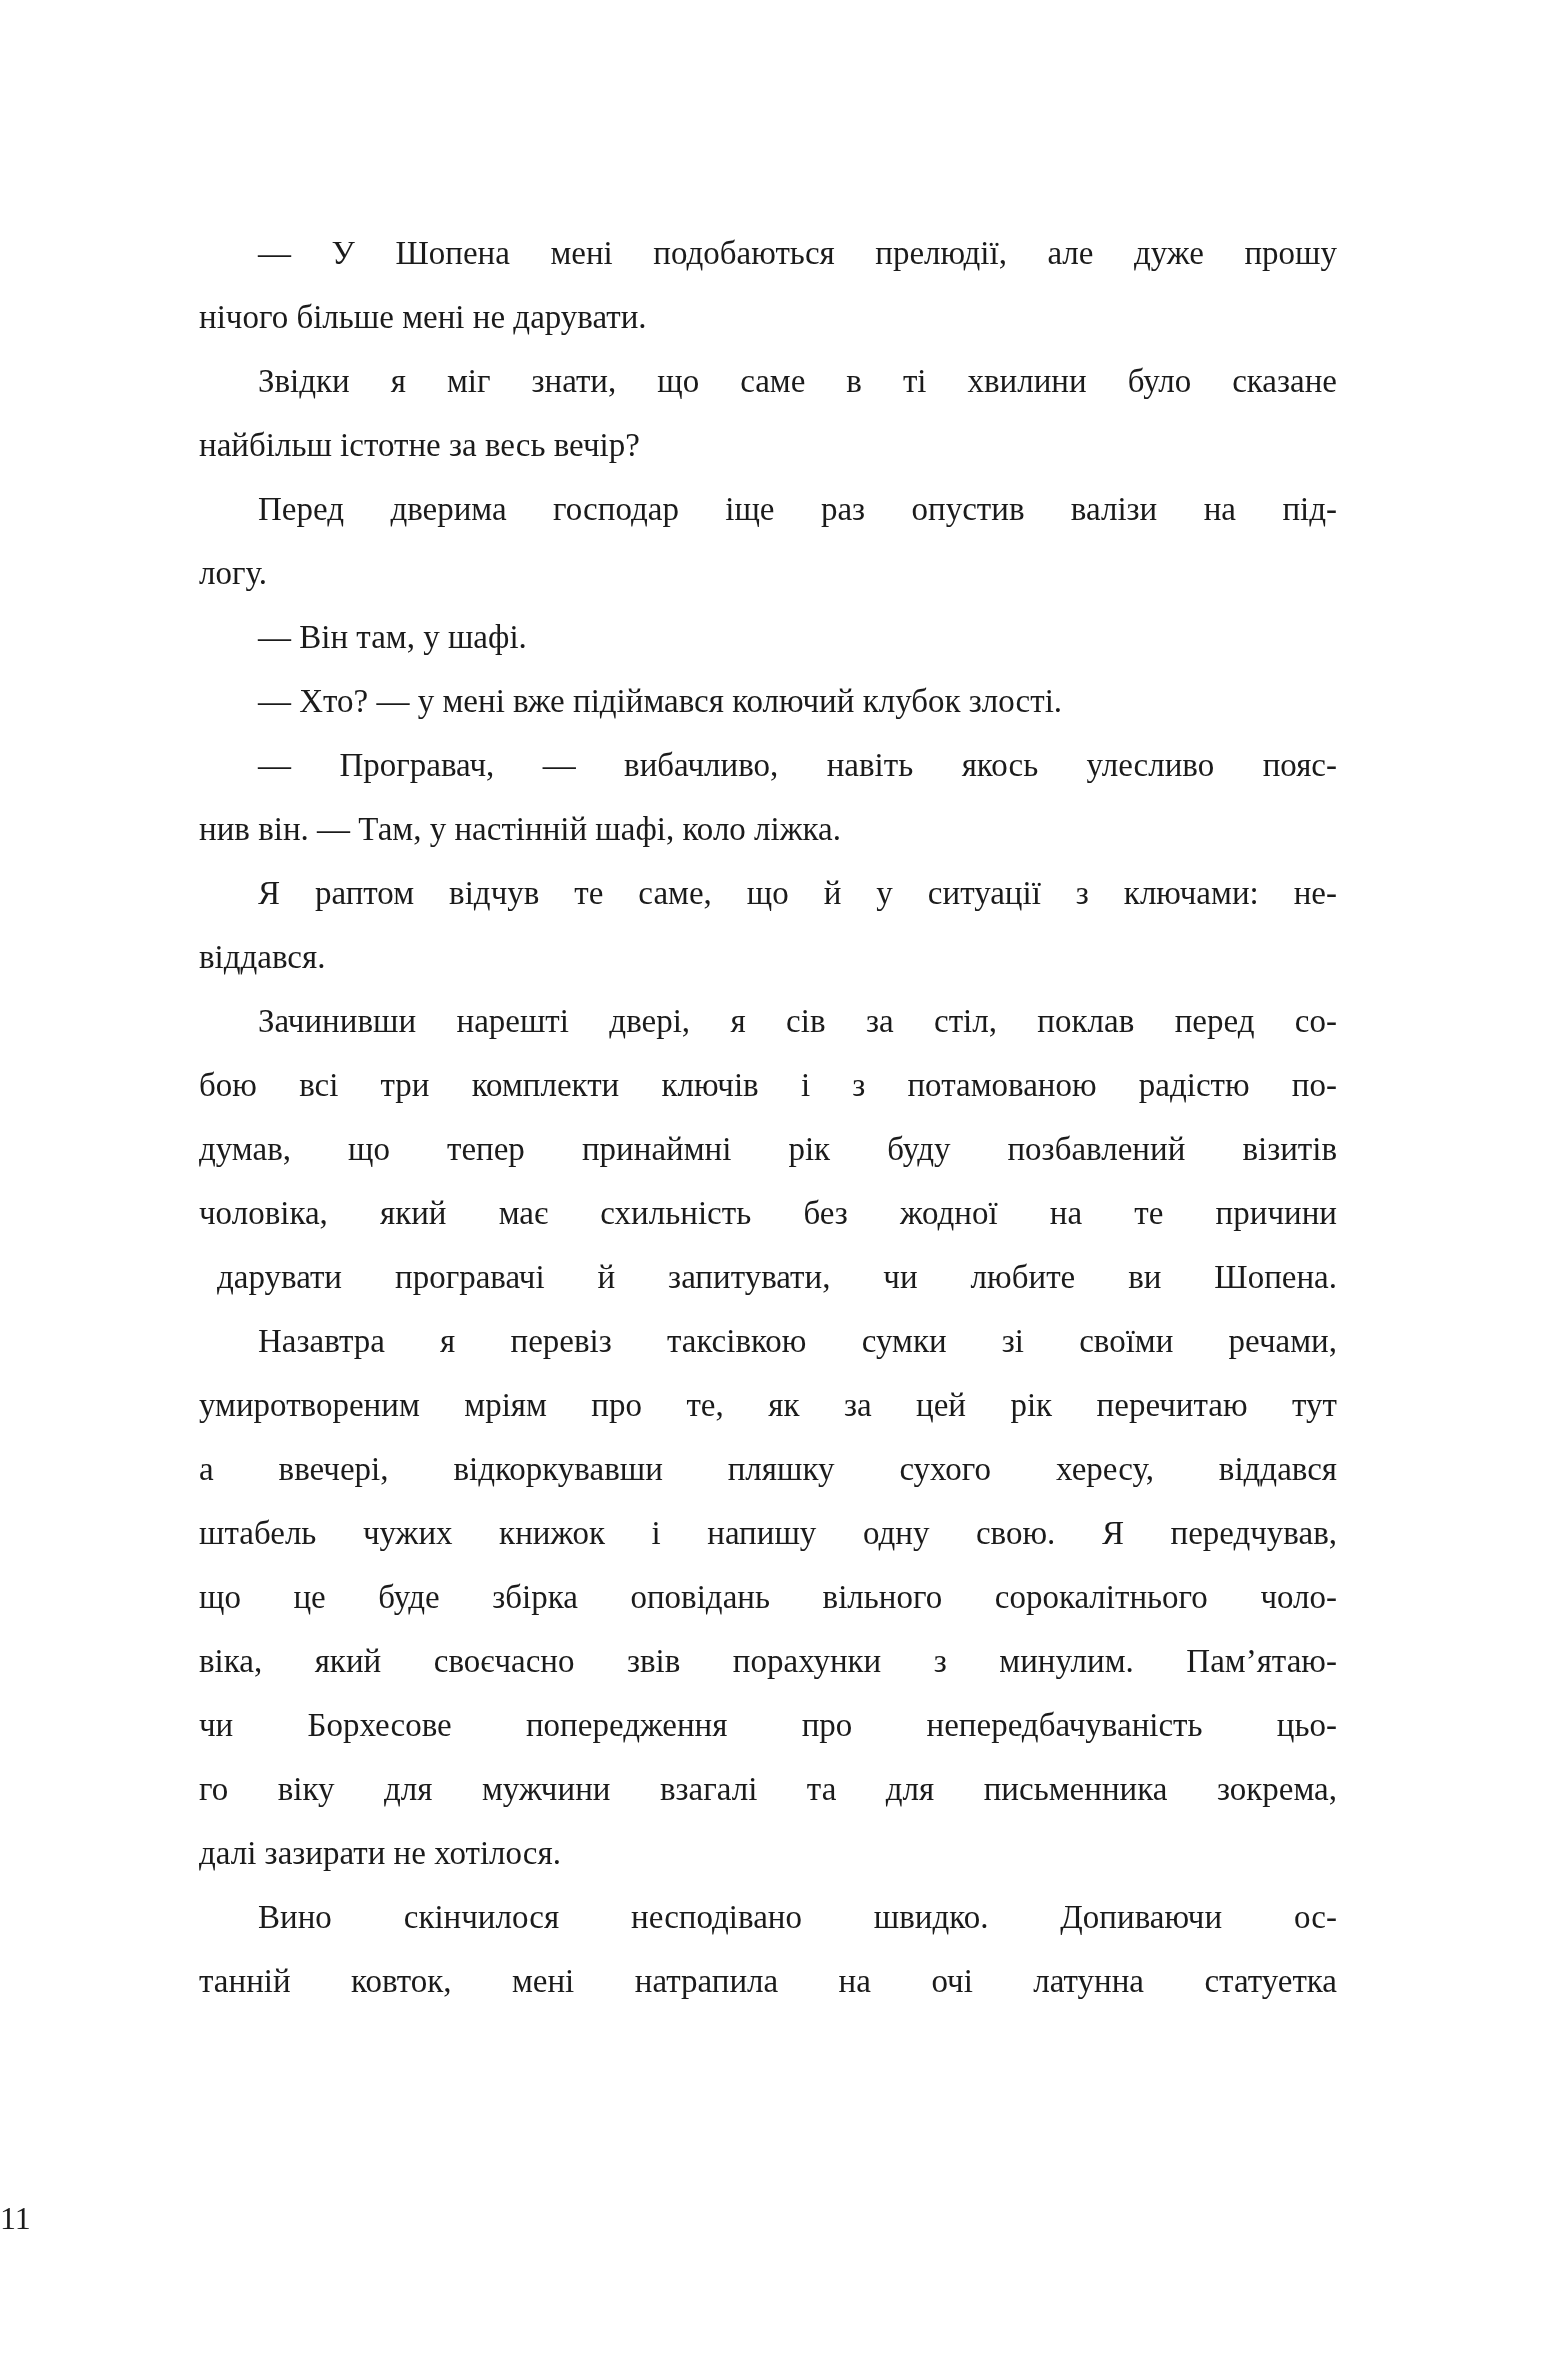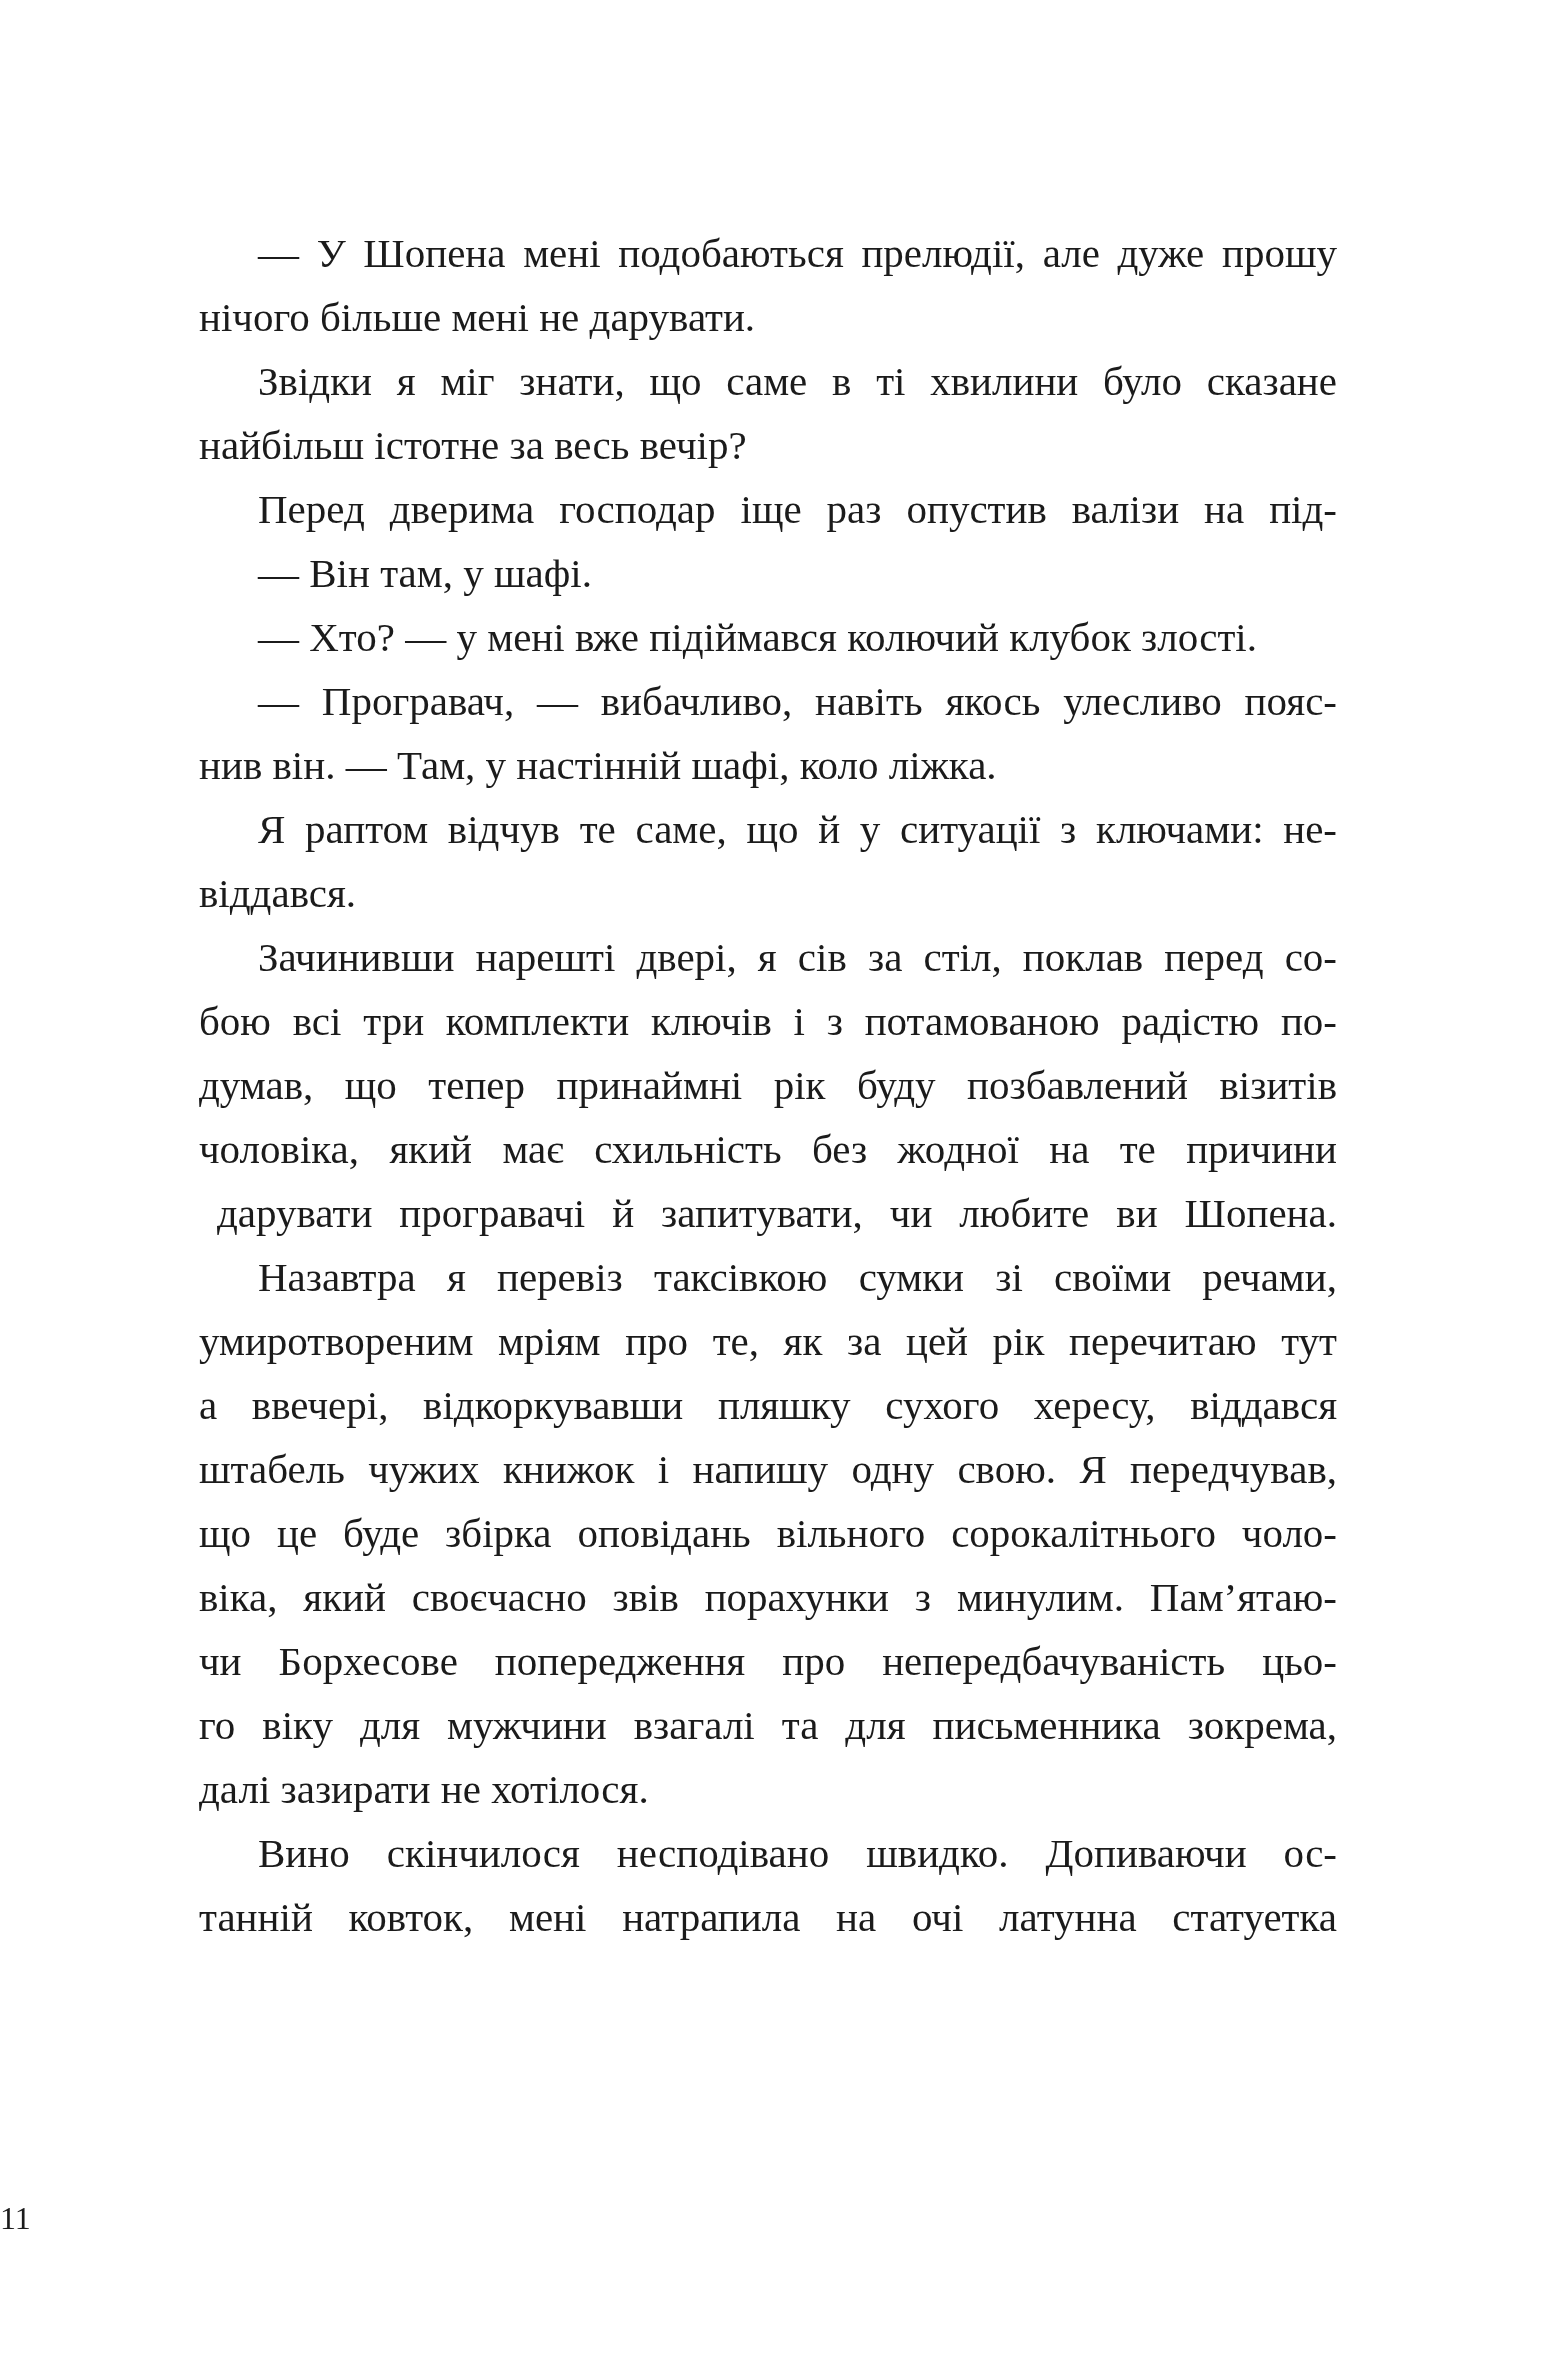--- a/index.html
+++ b/index.html
@@ -3,21 +3,21 @@
 <meta charset="utf-8">
 <style>
   html, body { margin: 0; padding: 0; background: #ffffff; }
   body { width: 1545px; height: 2377px; position: relative; overflow: hidden; }
   .page {
     position: absolute; left: 0; top: 0; width: 1545px; height: 2377px; background: #ffffff;
   }
   .text-block {
     position: absolute; left: 199px; top: 221px; width: 1138px;
     font-family: "Liberation Serif", "DejaVu Serif", serif;
-    font-size: 41px; color: #1b1b1b;
+    font-size: 33px; color: #1b1b1b;
   }
   .line {
     display: block; height: 64px; line-height: 64px;
     white-space: nowrap; text-align: justify; text-align-last: justify;
     overflow: visible;
   }
   .line.last { text-align-last: left; }
   .line.indent { padding-left: 59px; }
   .page-number {
     position: absolute; top: 2200px; left: 0; width: 1477px; text-align: left;
@@ -27,20 +27,21 @@
 </head>
 <body>
 
 <div class="page">
   <div class="text-block" id="text-block">
       <div class="line indent" style="white-space: normal;">— У Шопена мені подобаються прелюдії, але дуже прошу</div>
       <div class="line last" style="white-space: normal;">нічого більше мені не дарувати.</div>
       <div class="line indent" style="white-space: normal;">Звідки я міг знати, що саме в ті хвилини було сказане</div>
       <div class="line last" style="white-space: normal;">найбільш істотне за весь вечір?</div>
       <div class="line indent" style="white-space: normal;">Перед дверима господар іще раз опустив валізи на під-</div>
+      <div class="line last" style="white-space: normal;">логу.</div>
       <div class="line indent last" style="white-space: normal;">— Він там, у шафі.</div>
       <div class="line indent last" style="white-space: normal; font-family: Liberation Serif, serif;">— Хто? — у мені вже підіймався колючий клубок злості.</div>
       <div class="line indent" style="white-space: normal;">— Програвач, — вибачливо, навіть якось улесливо пояс-</div>
       <div class="line last" style="white-space: normal;">нив він. — Там, у настінній шафі, коло ліжка.</div>
       <div class="line indent" style="white-space: normal;">Я раптом відчув те саме, що й у ситуації з ключами: не-</div>
       <div class="line last" style="white-space: normal;">віддався.</div>
       <div class="line indent" style="white-space: normal;">Зачинивши нарешті двері, я сів за стіл, поклав перед со-</div>
       <div class="line" style="white-space: normal;">бою всі три комплекти ключів і з потамованою радістю по-</div>
       <div class="line" style="white-space: normal;">думав, що тепер принаймні рік буду позбавлений візитів</div>
       <div class="line" style="white-space: normal;">чоловіка, який має схильність без жодної на те причини</div>

